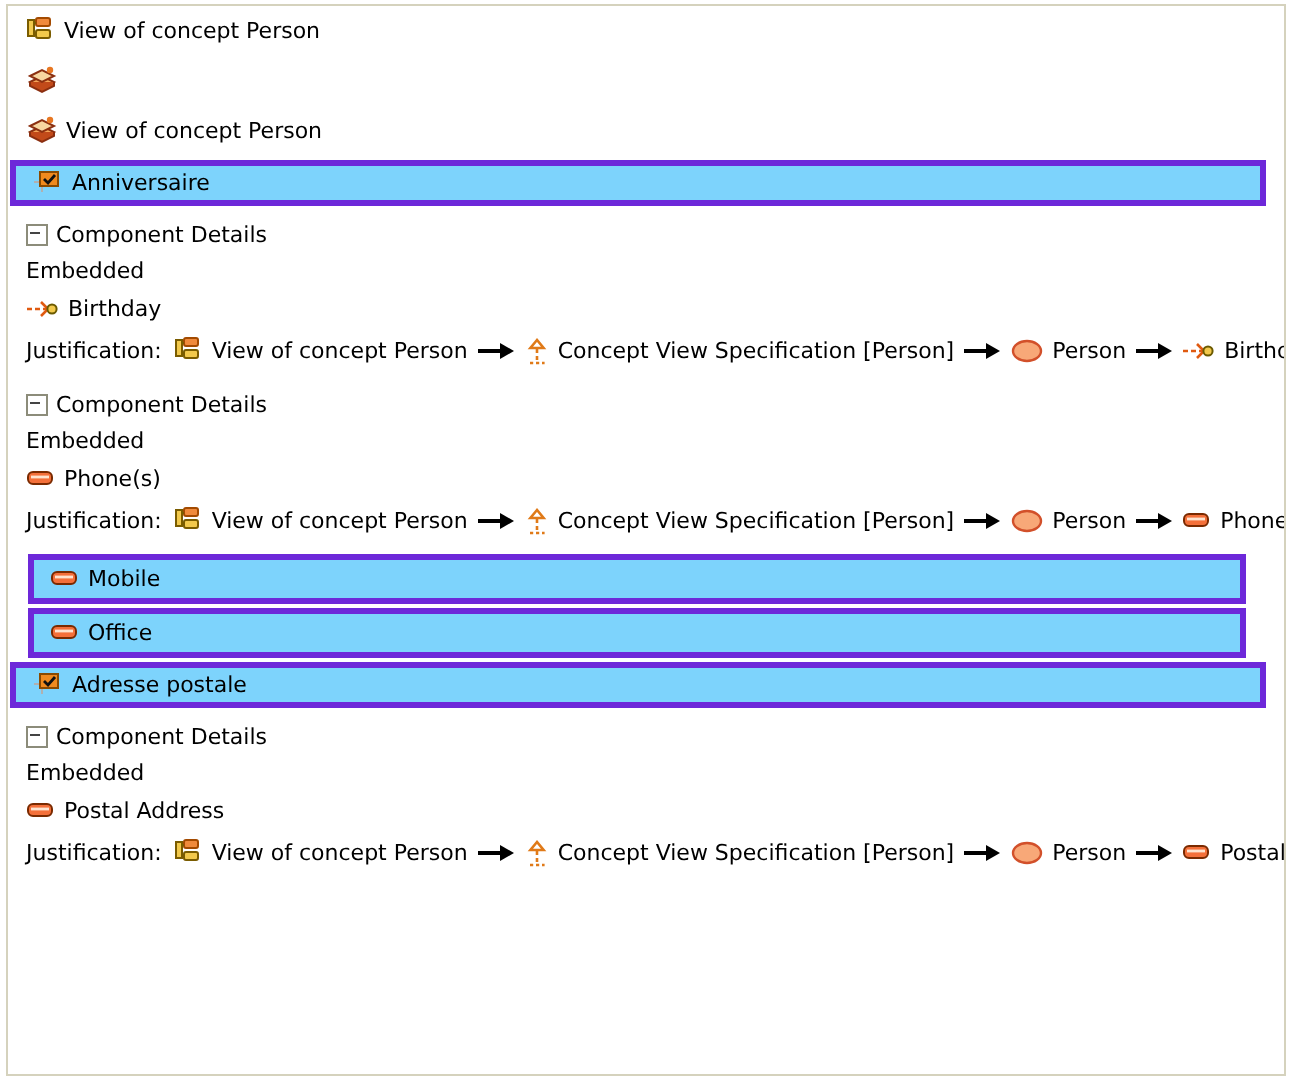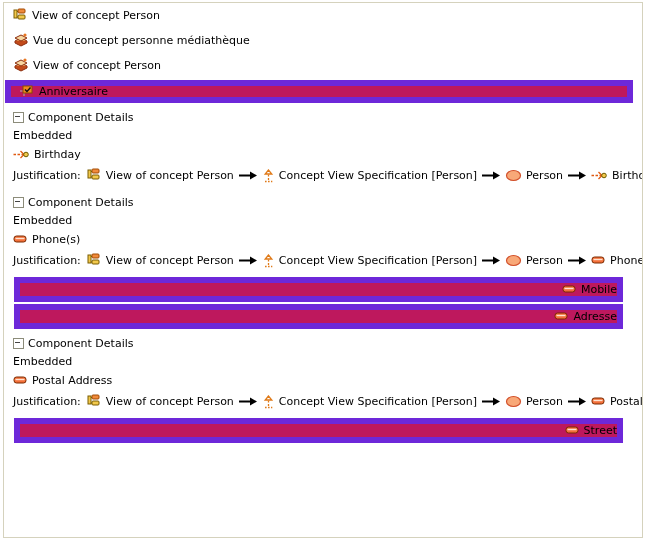--- a/index.html
+++ b/index.html
@@ -34,34 +34,33 @@
     height: 25px;
     padding-left: 9px;
     display: flex;
     align-items: center;
     background: #ffffff;
   }
 
   
   .group-bar {
     position: relative;
-    background: #be185d;
-    border: 6px solid #6d28d9;
+    background: #7dd3fc;
+    border: 3px solid #6d28d9;
     box-sizing: border-box;
     height: 23px;
     margin: 2px 9px 2px 1px;
     display: flex;
     align-items: center;
     padding-left: 8px;
   }
   .group-bar.sub {
     margin-left: 10px;
     margin-right: 19px;
     height: 25px;
-    justify-content: flex-end;
   }
 
   .body-block {
     padding: 3px 0 4px 9px;
     background: #ffffff;
     text-align: center;
   }
 
   .line {
     display: flex;
@@ -118,21 +117,20 @@
     </div>
     <div class="plain-row">
       <span class="ico">
         <svg width="16" height="15" viewBox="0 0 16 15">
           <path d="M2 8 L8 5 L14 8 L8 11 Z" fill="#f4a55a" stroke="#8b2f10" stroke-width="1"></path>
           <path d="M2 8 L2 10 L8 13 L14 10 L14 8" fill="#c24a1a" stroke="#8b2f10" stroke-width="1"></path>
           <path d="M2 5 L8 2 L14 5 L8 8 Z" fill="#f7d6a0" stroke="#8b2f10" stroke-width="1"></path>
           <circle cx="12" cy="2" r="1.6" fill="#e87722"></circle>
         </svg>
       </span>
-      <span class="lbl">Vue du concept personne médiathèque</span>
     </div>
     <div class="plain-row">
       <span class="ico">
         <svg width="16" height="15" viewBox="0 0 16 15">
           <path d="M2 8 L8 5 L14 8 L8 11 Z" fill="#f4a55a" stroke="#8b2f10" stroke-width="1"></path>
           <path d="M2 8 L2 10 L8 13 L14 10 L14 8" fill="#c24a1a" stroke="#8b2f10" stroke-width="1"></path>
           <path d="M2 5 L8 2 L14 5 L8 8 Z" fill="#f7d6a0" stroke="#8b2f10" stroke-width="1"></path>
           <circle cx="12" cy="2" r="1.6" fill="#e87722"></circle>
         </svg>
       </span>
@@ -309,21 +307,31 @@
       </span>
       <span class="lbl">Mobile</span>
     </div>
     <div class="group-bar sub">
       <span class="ico">
         <svg width="15" height="11" viewBox="0 0 15 11">
           <rect x="1" y="2" width="12" height="6" rx="2.5" fill="#f4703a" stroke="#7a2a00" stroke-width="1"></rect>
           <rect x="2.5" y="3.8" width="9" height="1.4" fill="#fde3cf"></rect>
         </svg>
       </span>
-      <span class="lbl">Adresse</span>
+      <span class="lbl">Office</span>
+    </div>
+    <div class="group-bar">
+      <span class="ico">
+        <svg width="16" height="15" viewBox="0 0 16 15">
+          <path d="M1 7 H5 M5 7 V12" stroke="#b0b0b0" stroke-width="1" fill="none"></path>
+          <rect x="4" y="2" width="9" height="7" fill="#f08a1e" stroke="#8a4a00" stroke-width="1"></rect>
+          <path d="M6 5.5 L8 7.5 L11.5 3.5" stroke="#111111" stroke-width="1.4" fill="none"></path>
+        </svg>
+      </span>
+      <span class="lbl">Adresse postale</span>
     </div>
     <div class="body-block">
       <div class="line">
         <span class="exp-box"></span>
         <span class="lbl">Component Details</span>
       </div>
       <div class="line">
         <span>Embedded</span>
       </div>
       <div class="line tall">
@@ -386,22 +394,13 @@
         <span class="sp-sm"></span>
         <span class="ico">
           <svg width="15" height="11" viewBox="0 0 15 11">
             <rect x="1" y="2" width="12" height="6" rx="2.5" fill="#f4703a" stroke="#7a2a00" stroke-width="1"></rect>
             <rect x="2.5" y="3.8" width="9" height="1.4" fill="#fde3cf"></rect>
           </svg>
         </span>
         <span class="lbl">Postal Address</span>
       </div>
     </div>
-    <div class="group-bar sub">
-      <span class="ico">
-        <svg width="15" height="11" viewBox="0 0 15 11">
-          <rect x="1" y="2" width="12" height="6" rx="2.5" fill="#f4703a" stroke="#7a2a00" stroke-width="1"></rect>
-          <rect x="2.5" y="3.8" width="9" height="1.4" fill="#fde3cf"></rect>
-        </svg>
-      </span>
-      <span class="lbl">Street</span>
-    </div>
   </div>
 
 </body></html>

